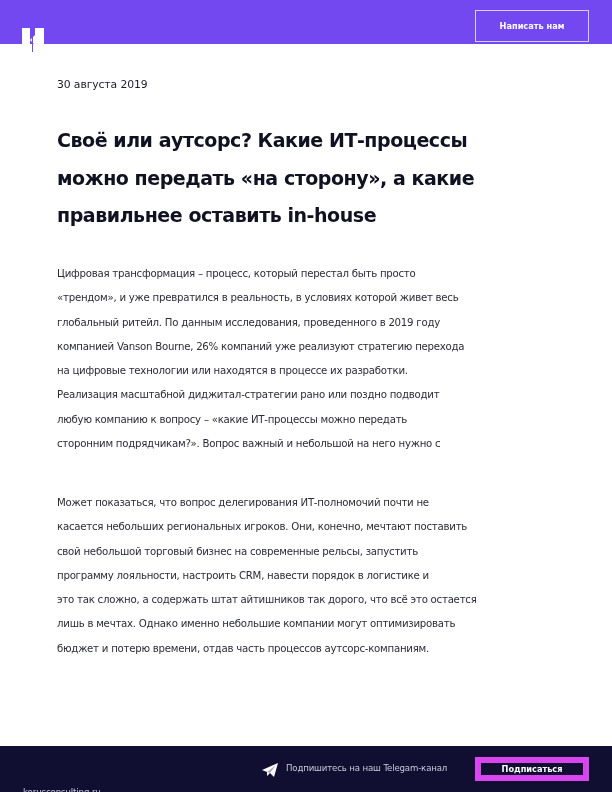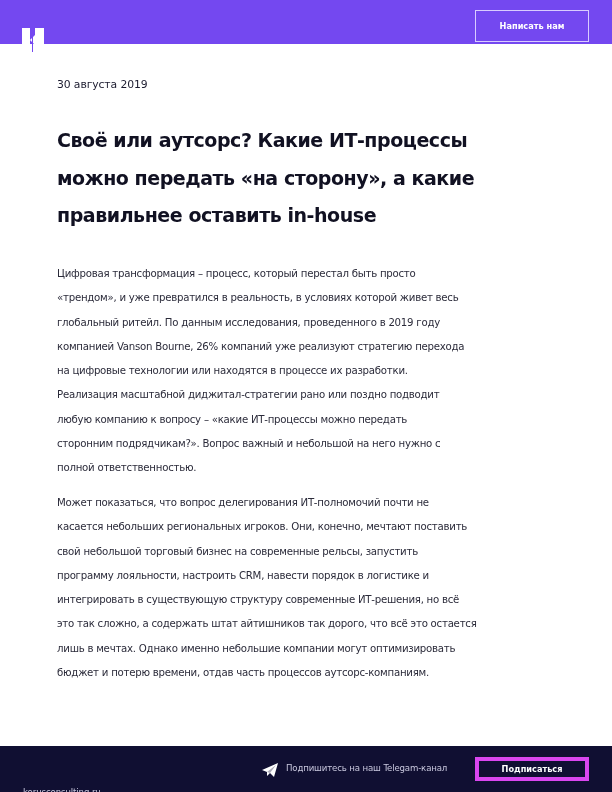--- a/index.html
+++ b/index.html
@@ -124,21 +124,21 @@
       position: absolute;
       left: 286px; top: 17px;
       font-size: 8.6px;
       color: #c9c8de;
       letter-spacing: -0.15px;
     }
     .footer-btn {
       position: absolute;
       left: 475px; top: 11px;
       width: 114px; height: 24px;
-      border: 4px solid #d946ef;
+      border: 6px solid #d946ef;
       background: #100f32;
       color: #ffffff;
       font-weight: bold;
       font-size: 8.2px;
       display: flex;
       align-items: center;
       justify-content: center;
     }
   </style>
 </head>
@@ -170,29 +170,27 @@
 
 <div class="para para-1">
   <span class="ln">Цифровая трансформация – процесс, который перестал быть просто</span>
   <span class="ln">«трендом», и уже превратился в реальность, в условиях которой живет весь</span>
   <span class="ln">глобальный ритейл. По данным исследования, проведенного в 2019 году</span>
   <span class="ln">компанией Vanson Bourne, 26% компаний уже реализуют стратегию перехода</span>
   <span class="ln">на цифровые технологии или находятся в процессе их разработки.</span>
   <span class="ln">Реализация масштабной диджитал-стратегии рано или поздно подводит</span>
   <span class="ln">любую компанию к вопросу – «какие ИТ-процессы можно передать</span>
   <span class="ln">сторонним подрядчикам?». Вопрос важный и небольшой на него нужно с</span>
-  <span class="ln">полной ответственностью.</span>
 </div>
 
 <div class="para para-2">
   <span class="ln">Может показаться, что вопрос делегирования ИТ-полномочий почти не</span>
   <span class="ln">касается небольших региональных игроков.  Они, конечно, мечтают поставить</span>
   <span class="ln">свой небольшой торговый бизнес на современные рельсы, запустить</span>
   <span class="ln">программу лояльности, настроить CRM, навести порядок в логистике и</span>
-  <span class="ln">интегрировать в существующую структуру современные ИТ-решения, но всё</span>
   <span class="ln">это так сложно, а содержать штат айтишников так дорого, что всё это остается</span>
   <span class="ln">лишь в мечтах. Однако именно небольшие компании могут оптимизировать</span>
   <span class="ln">бюджет и потерю времени, отдав часть процессов аутсорс-компаниям.</span>
 </div>
 
 <div class="footer">
   <span class="footer-site">korusconsulting.ru</span>
   <svg class="tg-icon" viewBox="0 0 16 14">
     <polygon points="0,7 16,0 12,14 8,10 5,13 5,9" fill="#ffffff"></polygon>
     <polygon points="5,9 14,2 8,10" fill="#100f32" opacity="0.35"></polygon>

